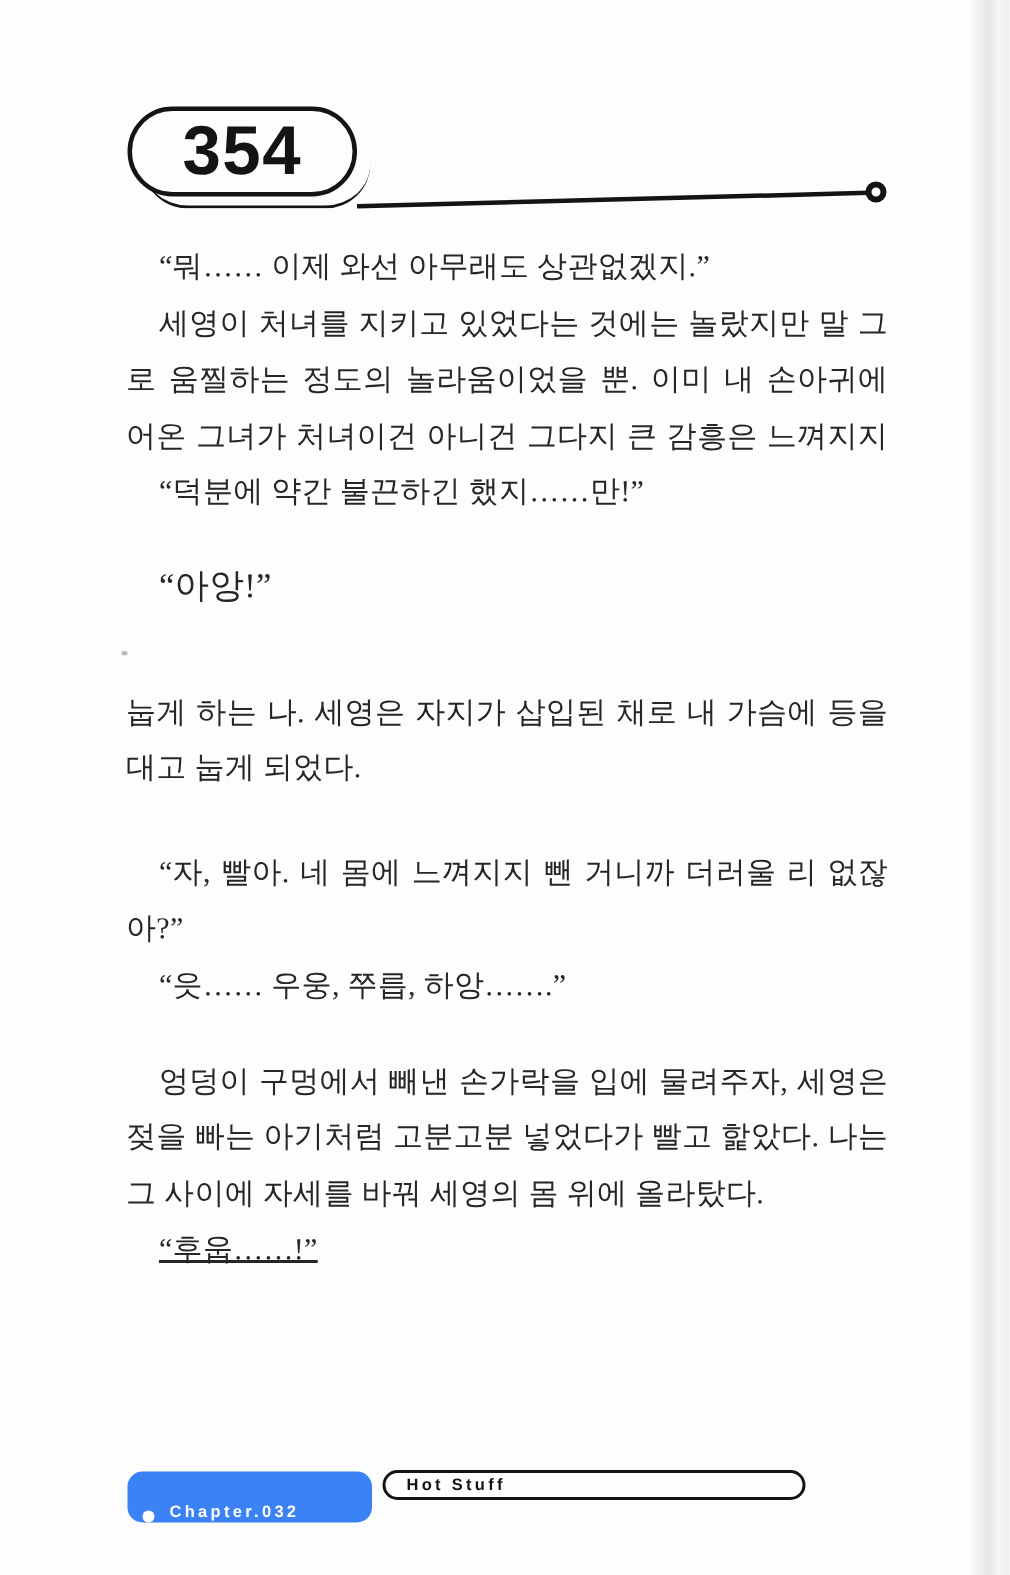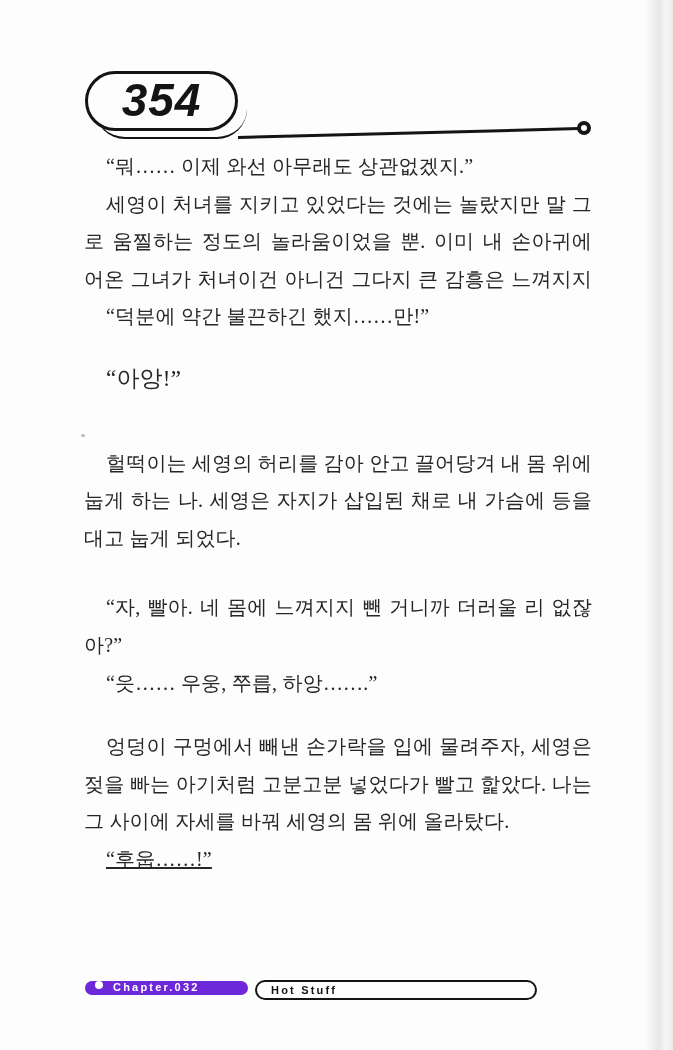--- a/index.html
+++ b/index.html
@@ -23,21 +23,21 @@
   .page-pill {
     position:absolute; left:85px; top:71px;
     width:153px; height:60px;
     background:#fdfdfd;
     border:3.5px solid #141414;
     border-radius:32px;
     display:flex; align-items:center; justify-content:center;
   }
   .page-num {
     font-family:"Liberation Sans","DejaVu Sans",sans-serif;
-    font-weight:bold; font-style:italic;
+    font-weight:bold; 
     font-size:46px; letter-spacing:1px;
     color:#141414;
     transform:translateY(-1px);
   }
   .header-rule {
     position:absolute; left:238px; top:136px;
     width:341px; height:2.6px;
     background:#141414;
     transform:rotate(-1.5deg);
     transform-origin:left center;
@@ -72,24 +72,24 @@
   .para.loud .line { font-size:23px; }
 
   .artifact-dot {
     position:absolute; left:81px; top:434px;
     width:4px; height:3px; background:#b9b9b9; border-radius:50%;
   }
 
   
   .chapter-badge {
     position:absolute; left:85px; top:981px;
-    width:163px; height:14px;
-    background:#6d28d9;
+    width:163px; height:34px;
+    background:#3b82f6;
     border-radius:10px;
-    display:flex; align-items:flex-start;
+    display:flex; align-items:flex-end;
     padding-left:10px;
   }
   .bullet-dot {
     width:8px; height:8px; background:#fff; border-radius:50%;
     margin-right:10px; flex:0 0 auto;
   }
   .chapter-label {
     font-family:"Liberation Sans","DejaVu Sans",sans-serif;
     font-weight:bold; font-size:11px; letter-spacing:2.2px;
     color:#ffffff;
@@ -127,36 +127,35 @@
 <body>
 
 <div class="pill-shadow"></div>
 <div class="page-pill">
   <span class="page-num">354</span>
 </div>
 <div class="header-rule"></div>
 <div class="header-ring"></div>
 
 <div class="body-text">
-    <div class="para" style="margin-top: 0px;">
+    <div class="para" style="margin-top: 12px;">
       <div class="line indent">“뭐…… 이제 와선 아무래도 상관없겠지.”</div>
     </div>
     <div class="para" style="margin-top: 0px;">
       <div class="line indent full">세영이 처녀를 지키고 있었다는 것에는 놀랐지만 말 그대</div>
       <div class="line full">로 움찔하는 정도의 놀라움이었을 뿐. 이미 내 손아귀에 들</div>
       <div class="line full">어온 그녀가 처녀이건 아니건 그다지 큰 감흥은 느껴지지</div>
     </div>
     <div class="para" style="margin-top: 0px;">
       <div class="line indent">“덕분에 약간 불끈하긴 했지……만!”</div>
     </div>
     <div class="para loud" style="margin-top: 24px;">
       <div class="line indent">“아앙!”</div>
     </div>
     <div class="para" style="margin-top: 47px;">
-      <div class="line indent full">헐떡이는 세영의 허리를 감아 안고 끌어당겨 내 몸 위에</div>
       <div class="line full">눕게 하는 나. 세영은 자지가 삽입된 채로 내 가슴에 등을</div>
       <div class="line">대고 눕게 되었다.</div>
     </div>
     <div class="para" style="margin-top: 32px;">
       <div class="line indent full">“자, 빨아. 네 몸에 느껴지지 뺀 거니까 더러울 리 없잖</div>
       <div class="line">아?”</div>
     </div>
     <div class="para" style="margin-top: 0px;">
       <div class="line indent">“읏…… 우웅, 쭈릅, 하앙…….”</div>
     </div>

